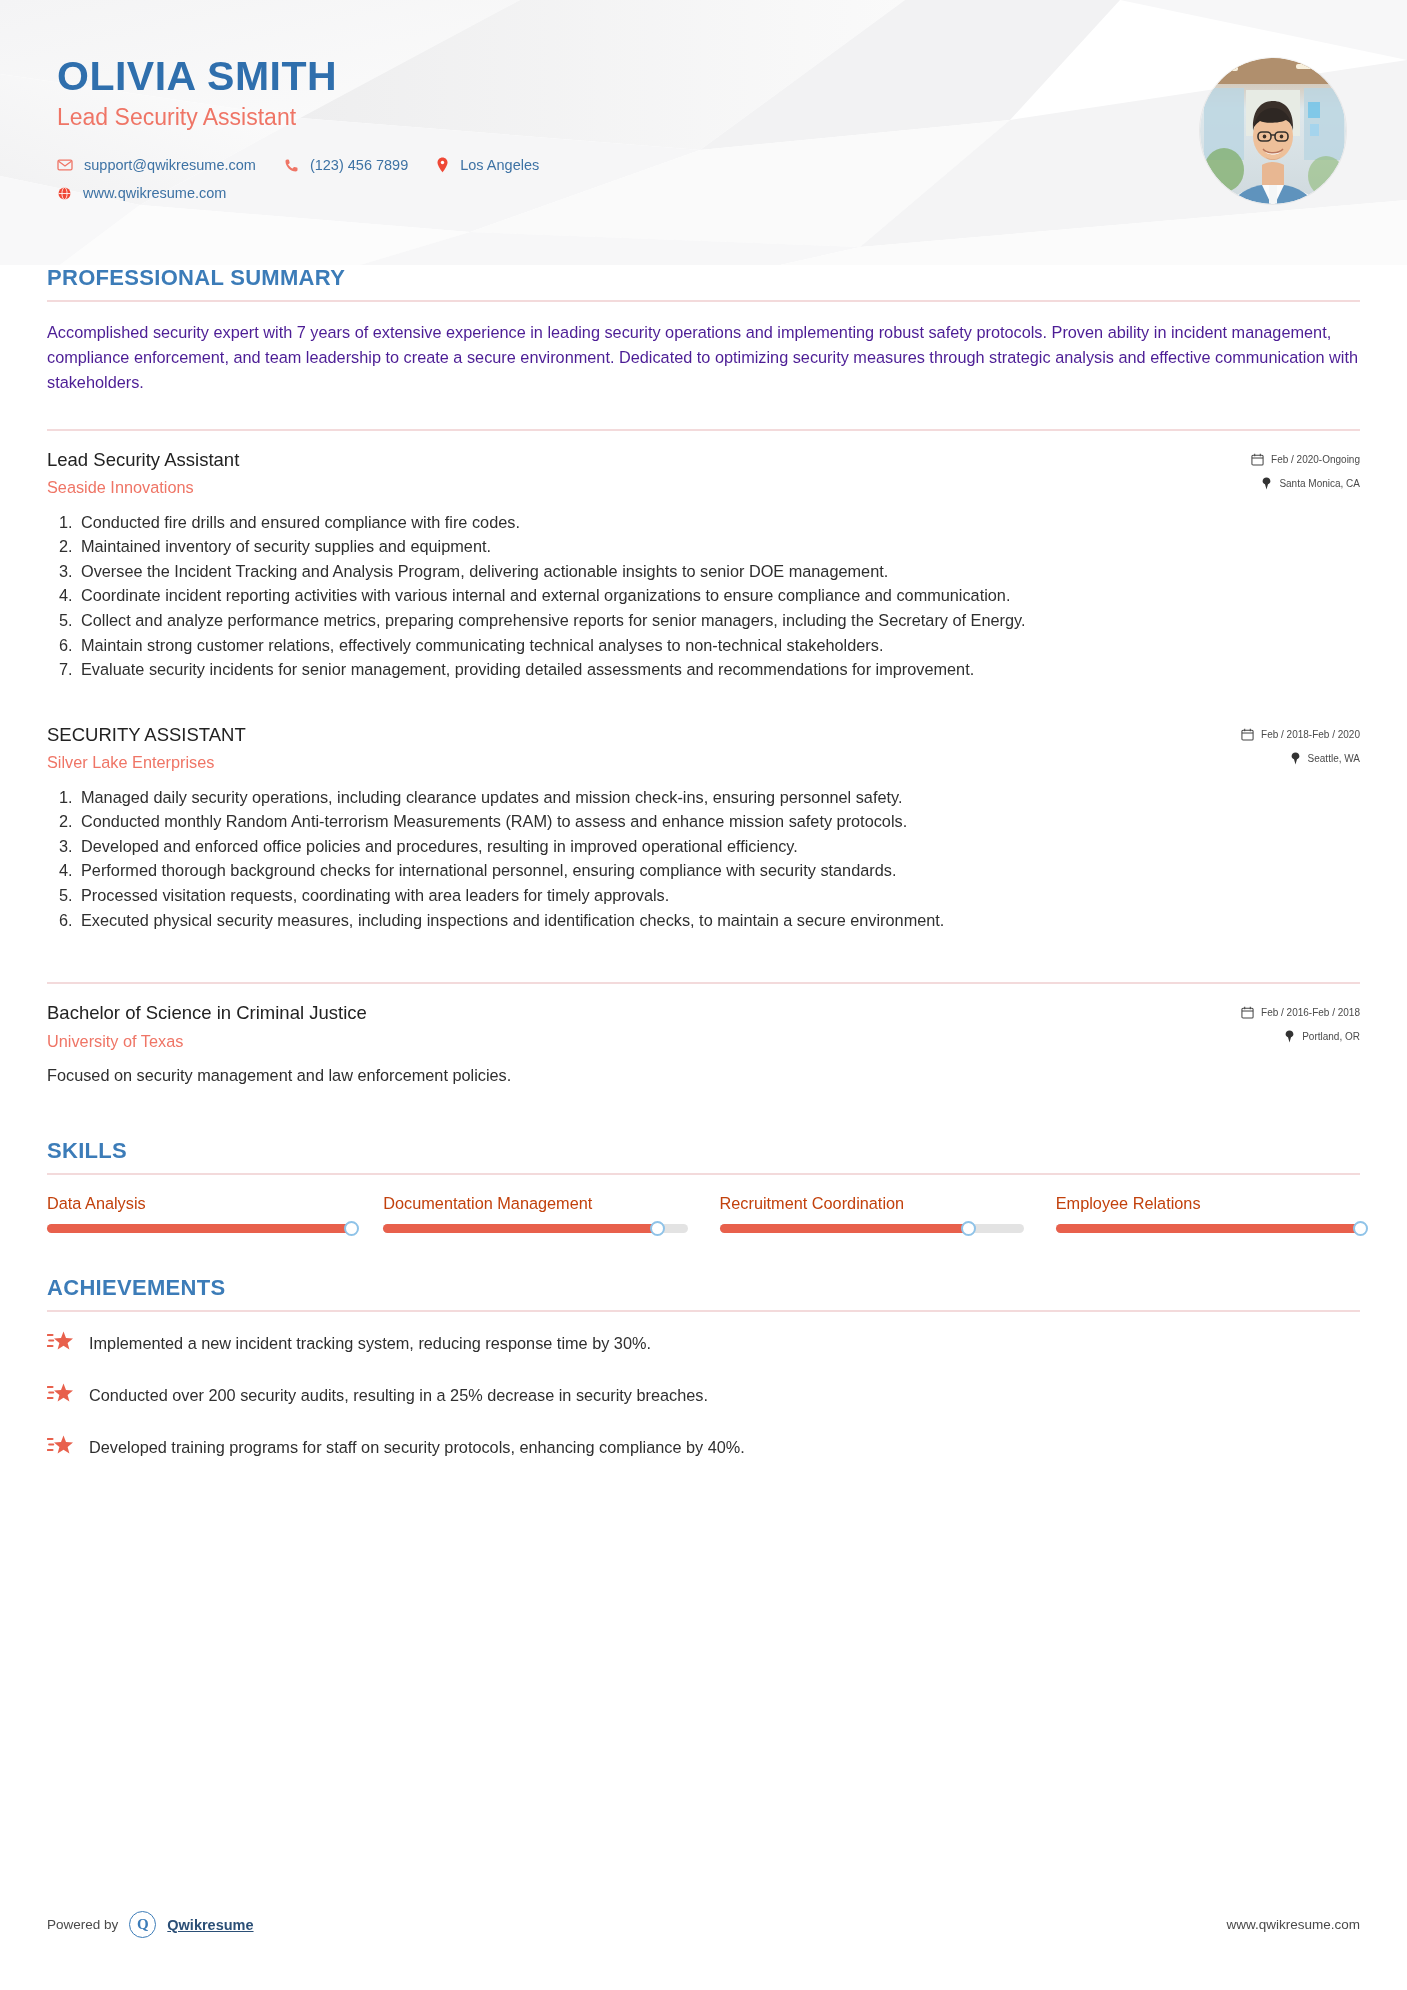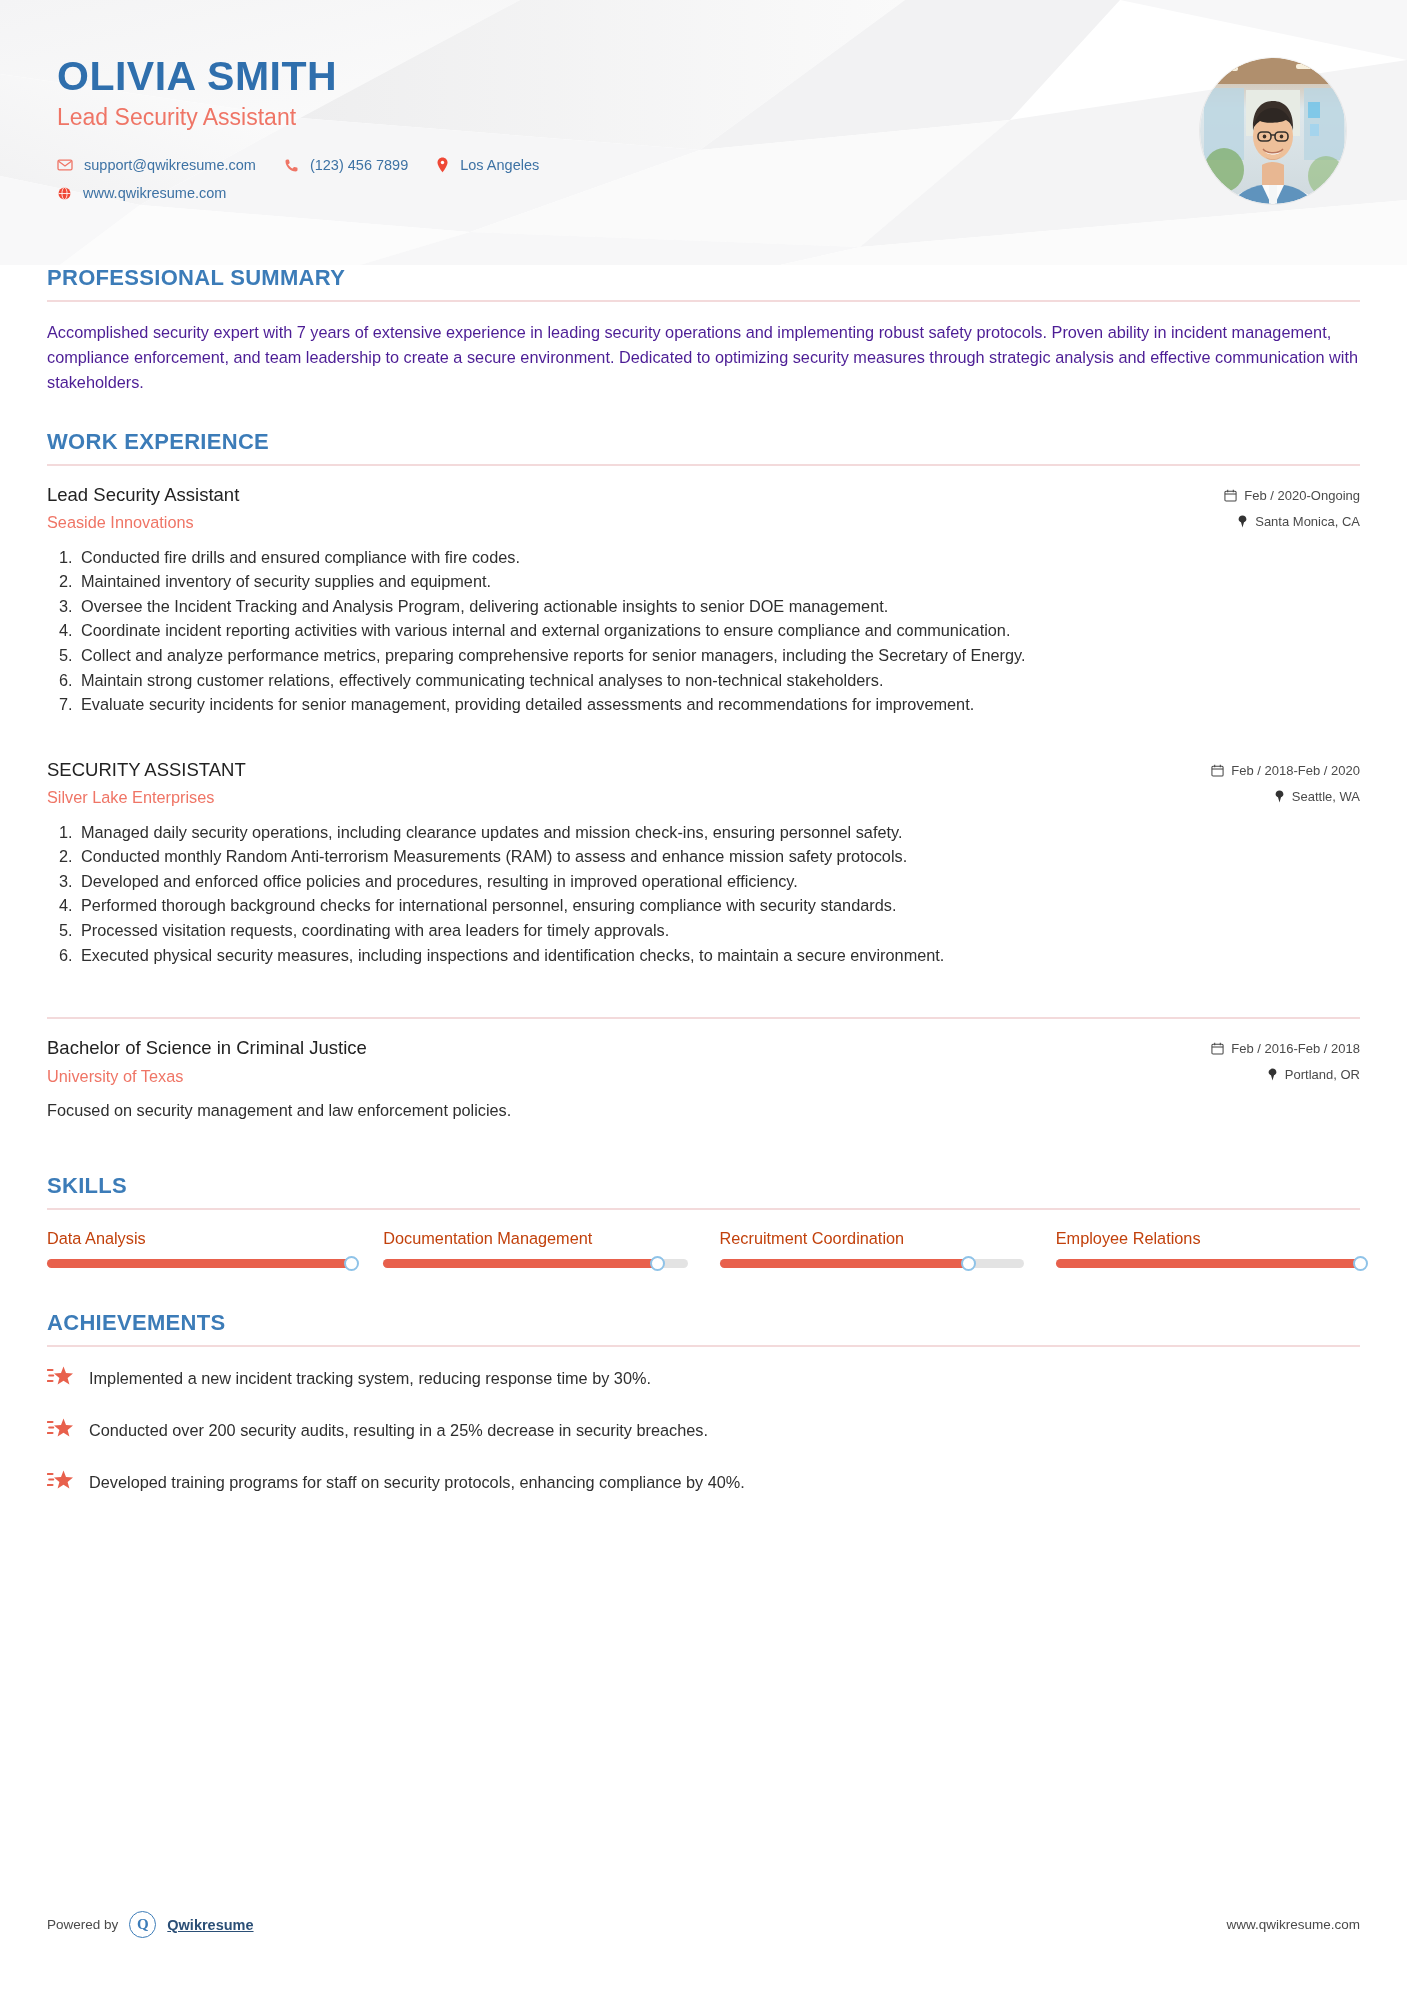--- a/index.html
+++ b/index.html
@@ -120,21 +120,21 @@
     color: #ef7566;
     margin: 0;
     line-height: 1.2;
   }
   .entry-meta {
     flex: 0 0 auto;
     text-align: right;
     padding-top: 4px;
   }
   .meta-line {
-    font-size: 13px;
+    font-size: 10px;
     color: #4a4a4a;
     display: flex;
     align-items: center;
     justify-content: flex-end;
     gap: 7px;
     white-space: nowrap;
   }
   .meta-line + .meta-line { margin-top: 11px; }
   .meta-ico { display:flex; align-items:center; color:#444; }
 
@@ -386,21 +386,20 @@
 
 <div class="content">
 
   <div class="section">
     <div class="section-title">PROFESSIONAL SUMMARY</div>
     <div class="section-rule"></div>
     <p class="summary-text">Accomplished security expert with 7 years of extensive experience in leading security operations and implementing robust safety protocols. Proven ability in incident management, compliance enforcement, and team leadership to create a secure environment. Dedicated to optimizing security measures through strategic analysis and effective communication with stakeholders.</p>
   </div>
 
   <div class="section">
-    <div class="section-title">WORK EXPERIENCE</div>
     <div class="section-rule"></div>
 
     <div class="entry">
       <div class="entry-head">
         <div class="entry-left">
           <div class="entry-title">Lead Security Assistant</div>
           <div class="entry-company">Seaside Innovations</div>
         </div>
         <div class="entry-meta">
           <div class="meta-line">

